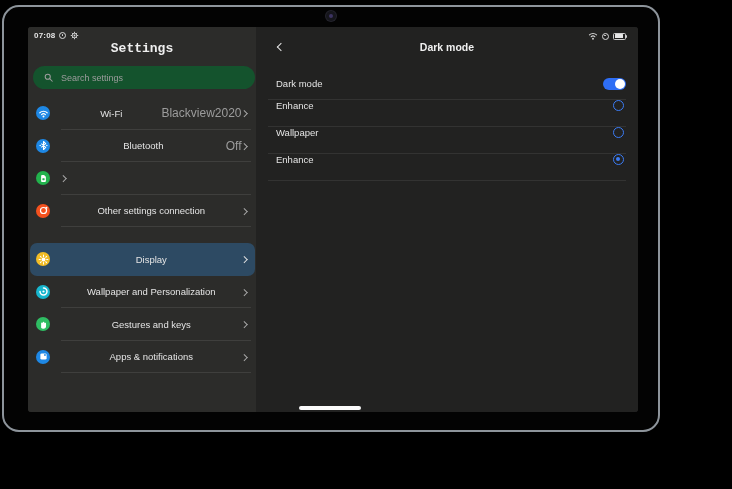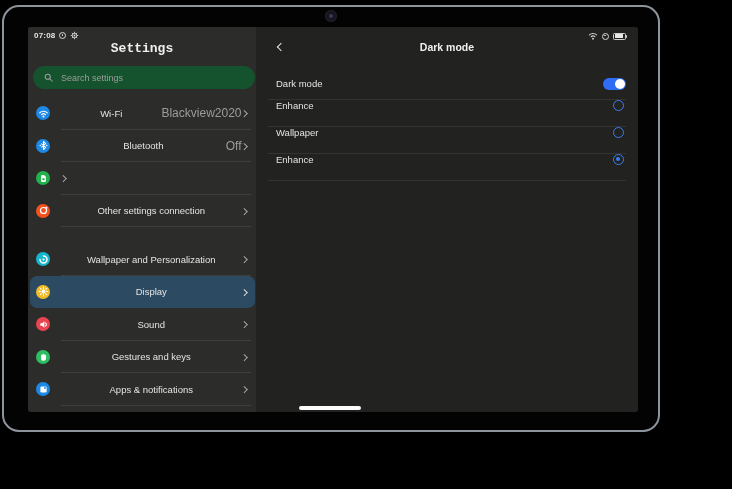--- a/index.html
+++ b/index.html
@@ -192,50 +192,40 @@
                   <circle cx="6" cy="6" r="3.3" stroke="#fff" stroke-width="1.3" fill="none"></circle>
                   <circle cx="9.2" cy="2.9" r="1.1" fill="#fff"></circle>
                 </svg>
             </span>
             <span class="lbl">Other settings connection</span>
             <span class="chev"></span>
           </div>
         </div>
 
         <div class="group2">
-          <div class="row">
-            <span class="ic c-wall">
-              <svg width="11" height="11" viewBox="0 0 12 12">
-                  <path d="M6 2.2a3.8 3.8 0 1 1-3.8 3.8" stroke="#fff" stroke-width="1.6" fill="none" stroke-linecap="round"></path>
-                  <circle cx="6" cy="6" r="1.2" fill="#fff"></circle>
-                </svg>
-            </span>
-            <span class="lbl">Wallpaper and Personalization</span>
-            <span class="chev"></span>
-          </div>
           <div class="row selected">
             <span class="ic c-disp">
               <svg width="11" height="11" viewBox="0 0 12 12">
                   <circle cx="6" cy="6" r="2.1" fill="#fff"></circle>
                   <g stroke="#fff" stroke-width="1.1" stroke-linecap="round">
                     <path d="M6 1.2v1.4M6 9.4v1.4M1.2 6h1.4M9.4 6h1.4M2.6 2.6l1 1M8.4 8.4l1 1M9.4 2.6l-1 1M3.6 8.4l-1 1"></path>
                   </g>
                 </svg>
             </span>
             <span class="lbl">Display</span>
             <span class="chev"></span>
           </div>
           <div class="row">
-            <span class="ic c-snd">
-              <svg width="11" height="11" viewBox="0 0 12 12">
-                  <path d="M2.6 4.6v2.8h1.9L7 9.6V2.4L4.5 4.6z" fill="#fff"></path>
-                  <path d="M8.3 4.2a2.6 2.6 0 0 1 0 3.6" stroke="#fff" stroke-width="1.1" fill="none" stroke-linecap="round"></path>
-                </svg>
-            </span>
-            <span class="lbl">Sound</span>
+            <span class="ic c-wall">
+              <svg width="11" height="11" viewBox="0 0 12 12">
+                  <path d="M6 2.2a3.8 3.8 0 1 1-3.8 3.8" stroke="#fff" stroke-width="1.6" fill="none" stroke-linecap="round"></path>
+                  <circle cx="6" cy="6" r="1.2" fill="#fff"></circle>
+                </svg>
+            </span>
+            <span class="lbl">Wallpaper and Personalization</span>
             <span class="chev"></span>
           </div>
           <div class="row">
             <span class="ic c-ges">
               <svg width="11" height="11" viewBox="0 0 12 12">
                   <path d="M3.4 7.6V4.6a.9.9 0 0 1 1.8 0V3.8a.9.9 0 0 1 1.8 0v1a.9.9 0 0 1 1.8.3v2.4a3 3 0 0 1-3 3h-.3a3 3 0 0 1-2.1-1z" fill="#fff"></path>
                 </svg>
             </span>
             <span class="lbl">Gestures and keys</span>
             <span class="chev"></span>

